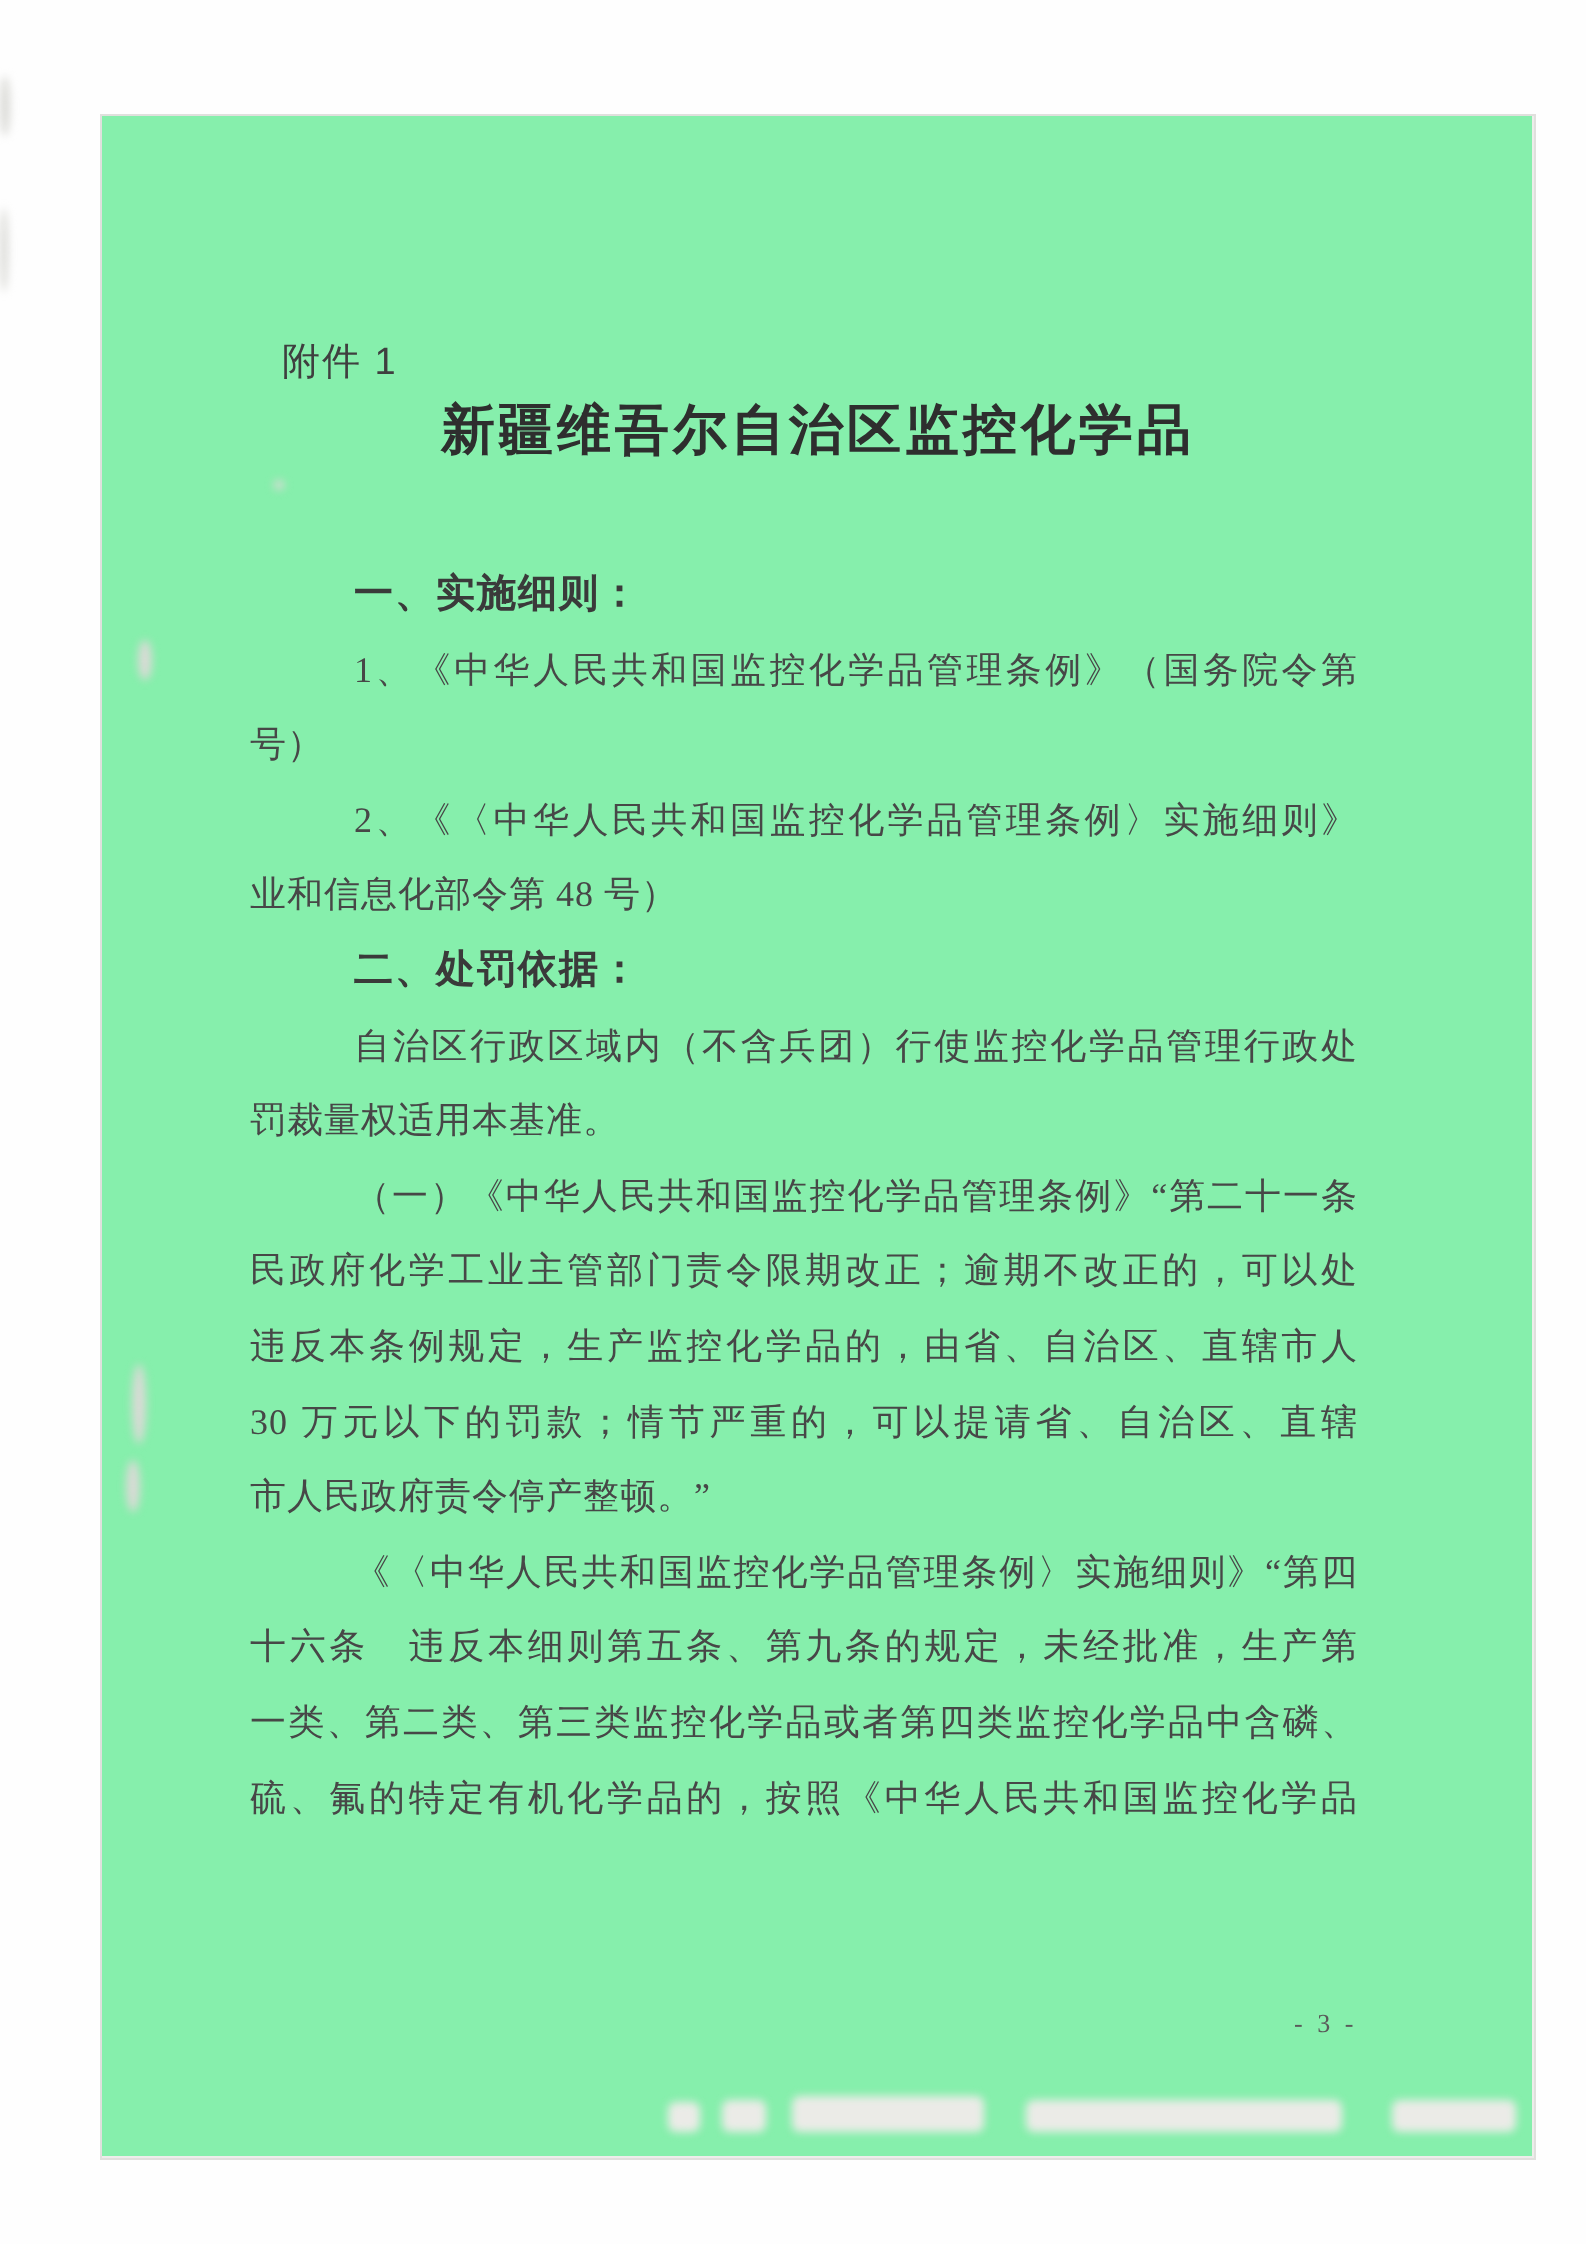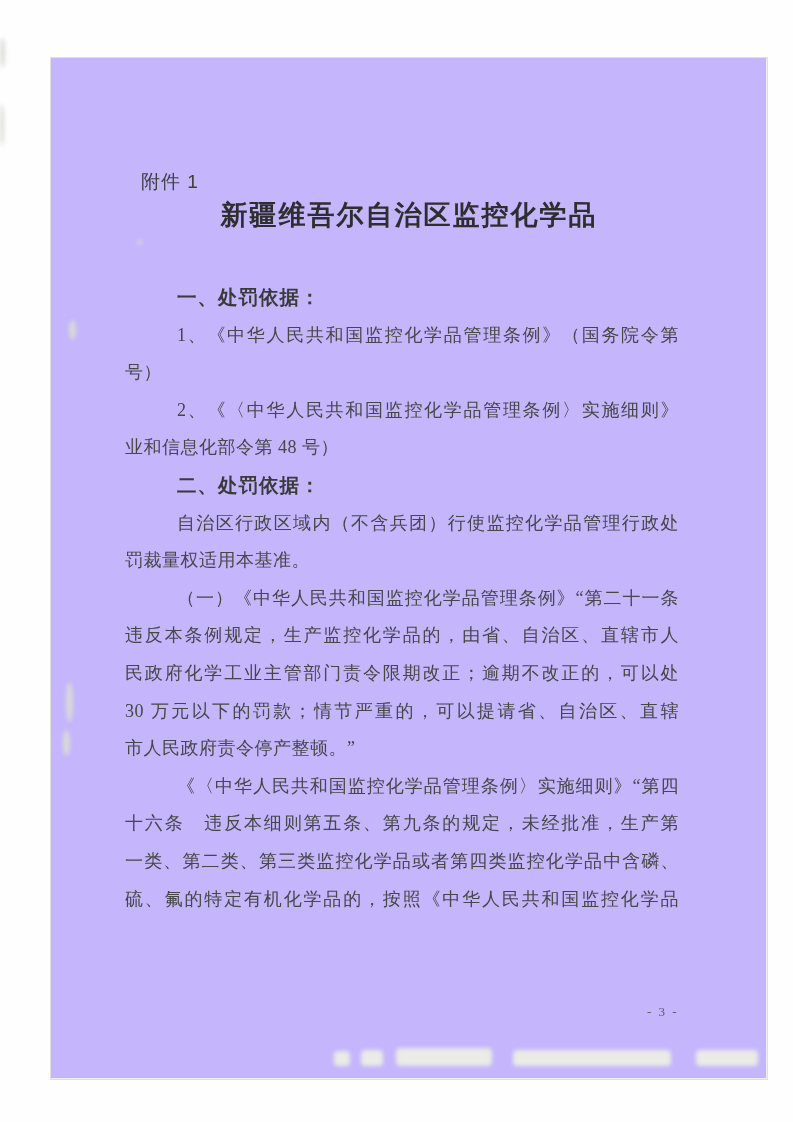--- a/index.html
+++ b/index.html
@@ -17,21 +17,21 @@
     height: 1122px;
     background: #fefefe;
   }
   
   .sheet {
     position: absolute;
     left: 50px;
     top: 57px;
     width: 716px;
     height: 1021px;
-    background: #c4b5fd;
+    background: #86efac;
     border: 1px solid #e0e0dd;
     box-shadow: inset -1px -1px 0 #ededea;
   }
   .attachment-label {
     position: absolute;
     left: 90px;
     top: 112px;
     font-family: "Liberation Sans", "DejaVu Sans", sans-serif;
     font-size: 19px;
     line-height: 24px;
@@ -125,31 +125,31 @@
     <div class="smudge" style="left:462px; top:992px; width:158px; height:16px;"></div>
     <div class="smudge" style="left:645px; top:992px; width:62px;  height:16px;"></div>
 
     <div class="attachment-label">附件 1</div>
 
     <div class="doc-title">
       <div>新疆维吾尔自治区监控化学品</div>
     </div>
 
     <div class="doc-body">
-        <div class="line heading indent">一、处罚依据：</div>
+        <div class="line heading indent">一、实施细则：</div>
         <div class="line body indent justify">1、《中华人民共和国监控化学品管理条例》（国务院令第 190</div>
         <div class="line body">号）</div>
         <div class="line body indent justify">2、《〈中华人民共和国监控化学品管理条例〉实施细则》（工</div>
         <div class="line body">业和信息化部令第 48 号）</div>
         <div class="line heading indent">二、处罚依据：</div>
         <div class="line body indent justify">自治区行政区域内（不含兵团）行使监控化学品管理行政处</div>
         <div class="line body">罚裁量权适用本基准。</div>
         <div class="line body indent justify">（一）《中华人民共和国监控化学品管理条例》“第二十一条</div>
+        <div class="line body justify">民政府化学工业主管部门责令限期改正；逾期不改正的，可以处</div>
         <div class="line body justify">违反本条例规定，生产监控化学品的，由省、自治区、直辖市人</div>
-        <div class="line body justify">民政府化学工业主管部门责令限期改正；逾期不改正的，可以处</div>
         <div class="line body justify">30 万元以下的罚款；情节严重的，可以提请省、自治区、直辖</div>
         <div class="line body">市人民政府责令停产整顿。”</div>
         <div class="line body indent justify">《〈中华人民共和国监控化学品管理条例〉实施细则》“第四</div>
         <div class="line body justify">十六条　违反本细则第五条、第九条的规定，未经批准，生产第</div>
         <div class="line body justify">一类、第二类、第三类监控化学品或者第四类监控化学品中含磷、</div>
         <div class="line body justify">硫、氟的特定有机化学品的，按照《中华人民共和国监控化学品</div>
       </div>
 
     <div class="page-number">- 3 -</div>
 

